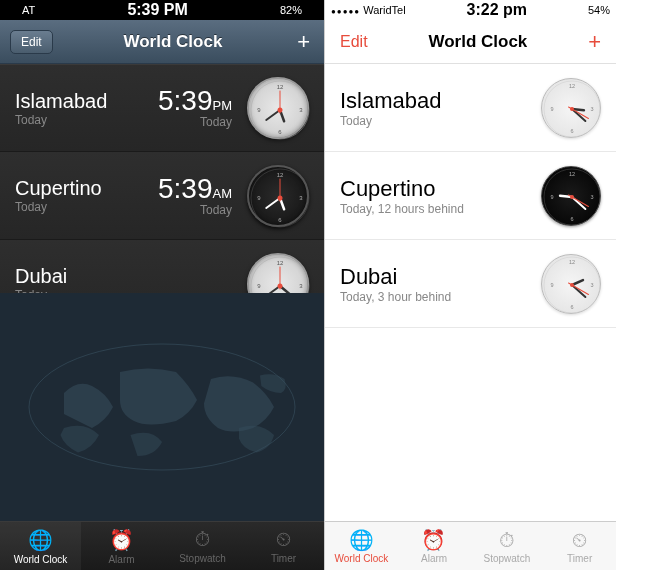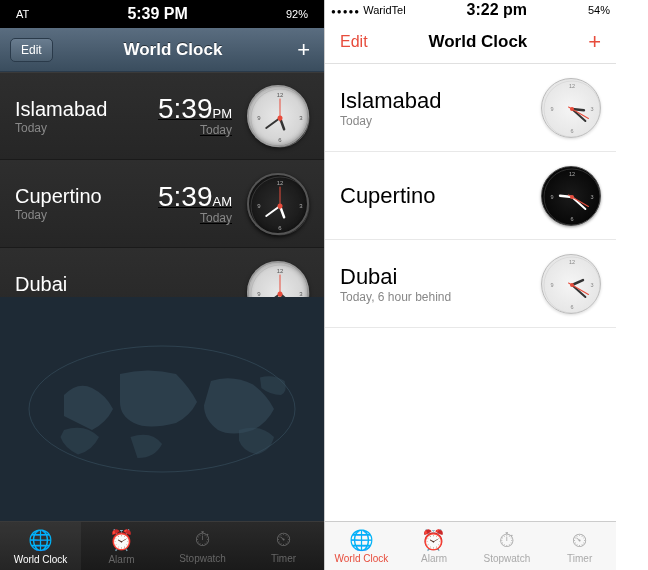--- a/index.html
+++ b/index.html
@@ -19,25 +19,25 @@
       display: flex;
       flex-direction: column;
       position: relative;
       overflow: hidden;
     }
 
     .left-status-bar {
       background: #000;
       color: #fff;
       font-size: 11px;
-      height: 28px;
+      height: 20px;
       display: flex;
       align-items: center;
       justify-content: space-between;
-      padding: 0 16px;
+      padding: 0 22px;
     }
     .left-status-bar .time { font-weight: bold; font-size: 16px; }
 
     .left-nav-bar {
       background: linear-gradient(to bottom, #5a6d80, #3a4d5e);
       height: 44px;
       display: flex;
       align-items: center;
       justify-content: space-between;
       padding: 0 10px;
@@ -94,21 +94,20 @@
       font-weight: 300;
     }
     .left-city-sub {
       color: #888;
       font-size: 12px;
     }
 
     .left-time-display {
       text-align: right;
       margin-right: 15px;
-      text-decoration: underline;
     }
     .left-time-big {
       color: #fff;
       font-size: 28px;
       font-weight: 100;
       line-height: 1;
     }
     .left-time-ampm {
       color: #fff;
       font-size: 13px;
@@ -293,21 +292,21 @@
     }
   </style>
 </head>
 <body>
 
 <div class="left-panel">
 
   <div class="left-status-bar">
     <span>AT</span>
     <span class="time">5:39 PM</span>
-    <span>92%</span>
+    <span>82%</span>
   </div>
 
   <div class="left-nav-bar">
     <button class="nav-btn">Edit</button>
     <span class="nav-title">World Clock</span>
     <button class="nav-btn-plus">+</button>
   </div>
 
   <div class="left-clock-list">
 
@@ -455,41 +454,42 @@
           <line x1="30" y1="30" x2="30" y2="12" stroke="#333" stroke-width="2" stroke-linecap="round" transform="rotate(132,30,30)"></line>
           <line x1="30" y1="34" x2="30" y2="11" stroke="#e74c3c" stroke-width="1" stroke-linecap="round" transform="rotate(120,30,30)"></line>
           <circle cx="30" cy="30" r="2" fill="#e74c3c"></circle>
         </svg>
       </div>
     </div>
 
     <div class="right-clock-item">
       <div class="right-city-info">
         <div class="right-city-name">Cupertino</div>
+        <div class="right-city-sub">Today, 12 hours behind</div>
       </div>
       <div style="width:60px;height:60px;background:radial-gradient(circle,#1a1a1a,#000);border:1px solid #444;border-radius:50%;position:relative;box-shadow:0 1px 3px rgba(0,0,0,0.4);">
         <svg width="60" height="60" viewBox="0 0 60 60" style="position:absolute;top:0;left:0;">
           <circle cx="30" cy="30" r="28" fill="none" stroke="#555" stroke-width="0.5"></circle>
           <text x="30" y="9" text-anchor="middle" font-size="5.5" fill="#aaa">12</text>
           <text x="50" y="32" text-anchor="middle" font-size="5.5" fill="#aaa">3</text>
           <text x="30" y="54" text-anchor="middle" font-size="5.5" fill="#aaa">6</text>
           <text x="10" y="32" text-anchor="middle" font-size="5.5" fill="#aaa">9</text>
 
           <line x1="30" y1="30" x2="30" y2="18" stroke="#fff" stroke-width="2.5" stroke-linecap="round" transform="rotate(276,30,30)"></line>
           <line x1="30" y1="30" x2="30" y2="12" stroke="#fff" stroke-width="2" stroke-linecap="round" transform="rotate(132,30,30)"></line>
           <line x1="30" y1="34" x2="30" y2="11" stroke="#e74c3c" stroke-width="1" stroke-linecap="round" transform="rotate(120,30,30)"></line>
           <circle cx="30" cy="30" r="2" fill="#e74c3c"></circle>
         </svg>
       </div>
     </div>
 
     <div class="right-clock-item">
       <div class="right-city-info">
         <div class="right-city-name">Dubai</div>
-        <div class="right-city-sub">Today, 6 hour behind</div>
+        <div class="right-city-sub">Today, 3 hour behind</div>
       </div>
       <div class="right-clock-right">
         <svg width="60" height="60" viewBox="0 0 60 60" style="position:absolute;top:0;left:0;">
           <circle cx="30" cy="30" r="28" fill="none" stroke="#ccc" stroke-width="0.5"></circle>
           <text x="30" y="9" text-anchor="middle" font-size="5.5" fill="#888">12</text>
           <text x="50" y="32" text-anchor="middle" font-size="5.5" fill="#888">3</text>
           <text x="30" y="54" text-anchor="middle" font-size="5.5" fill="#888">6</text>
           <text x="10" y="32" text-anchor="middle" font-size="5.5" fill="#888">9</text>
 
           <line x1="30" y1="30" x2="30" y2="18" stroke="#333" stroke-width="2.5" stroke-linecap="round" transform="rotate(66,30,30)"></line>

